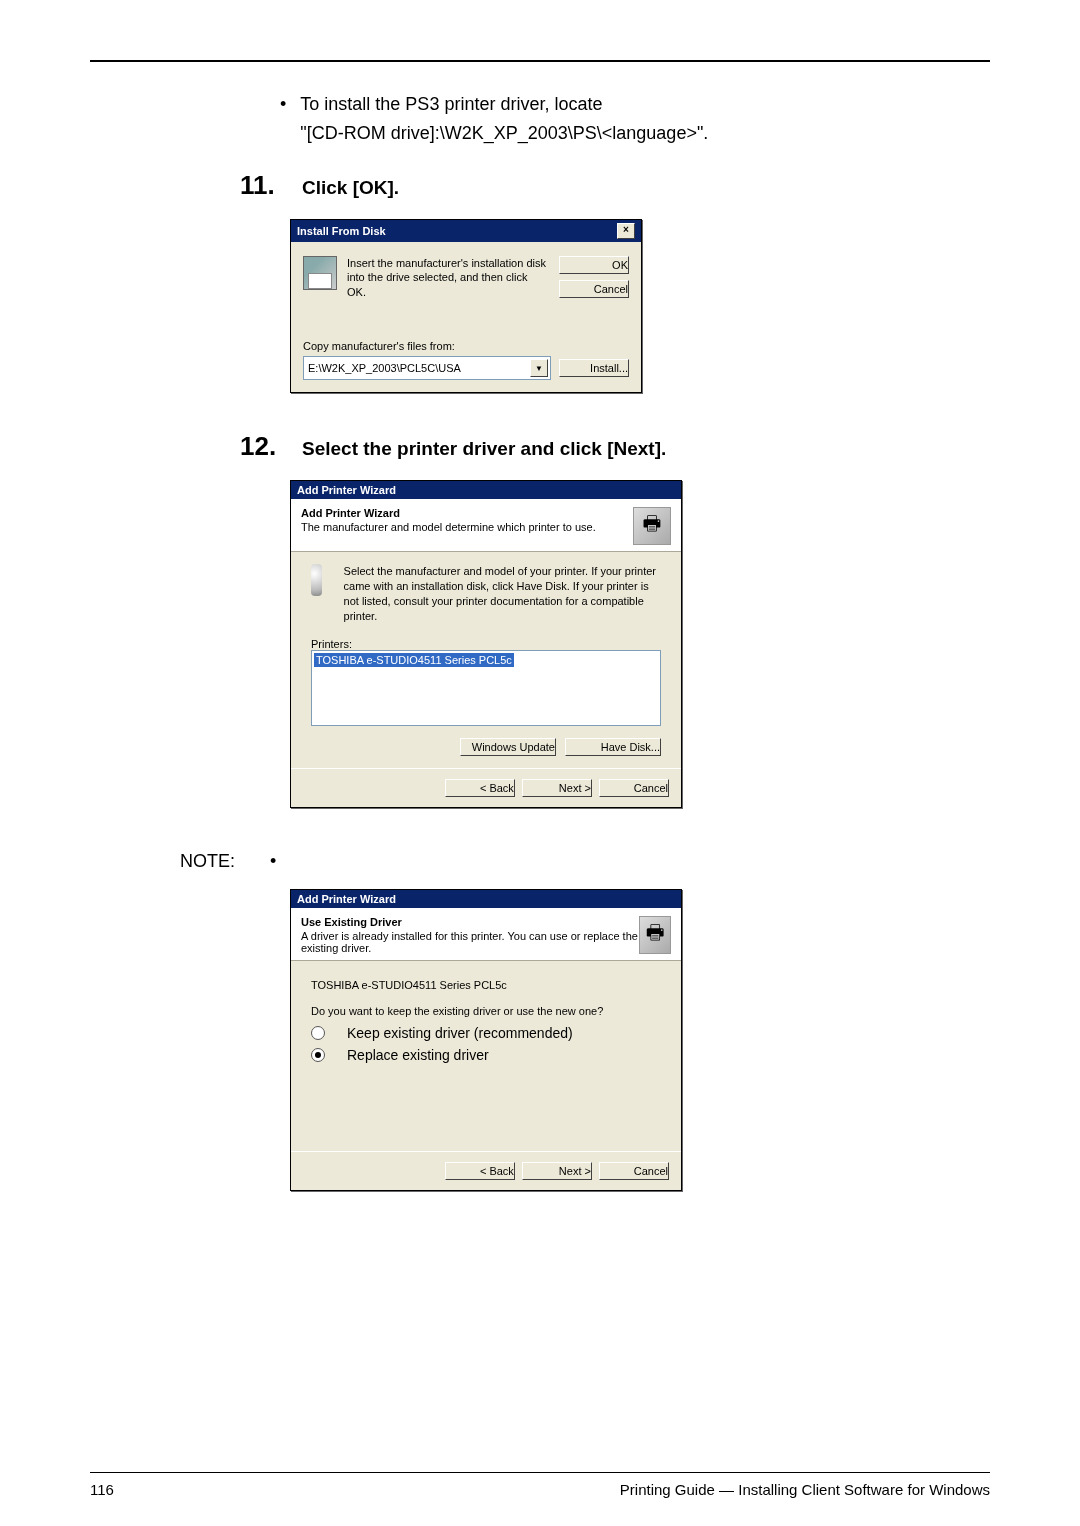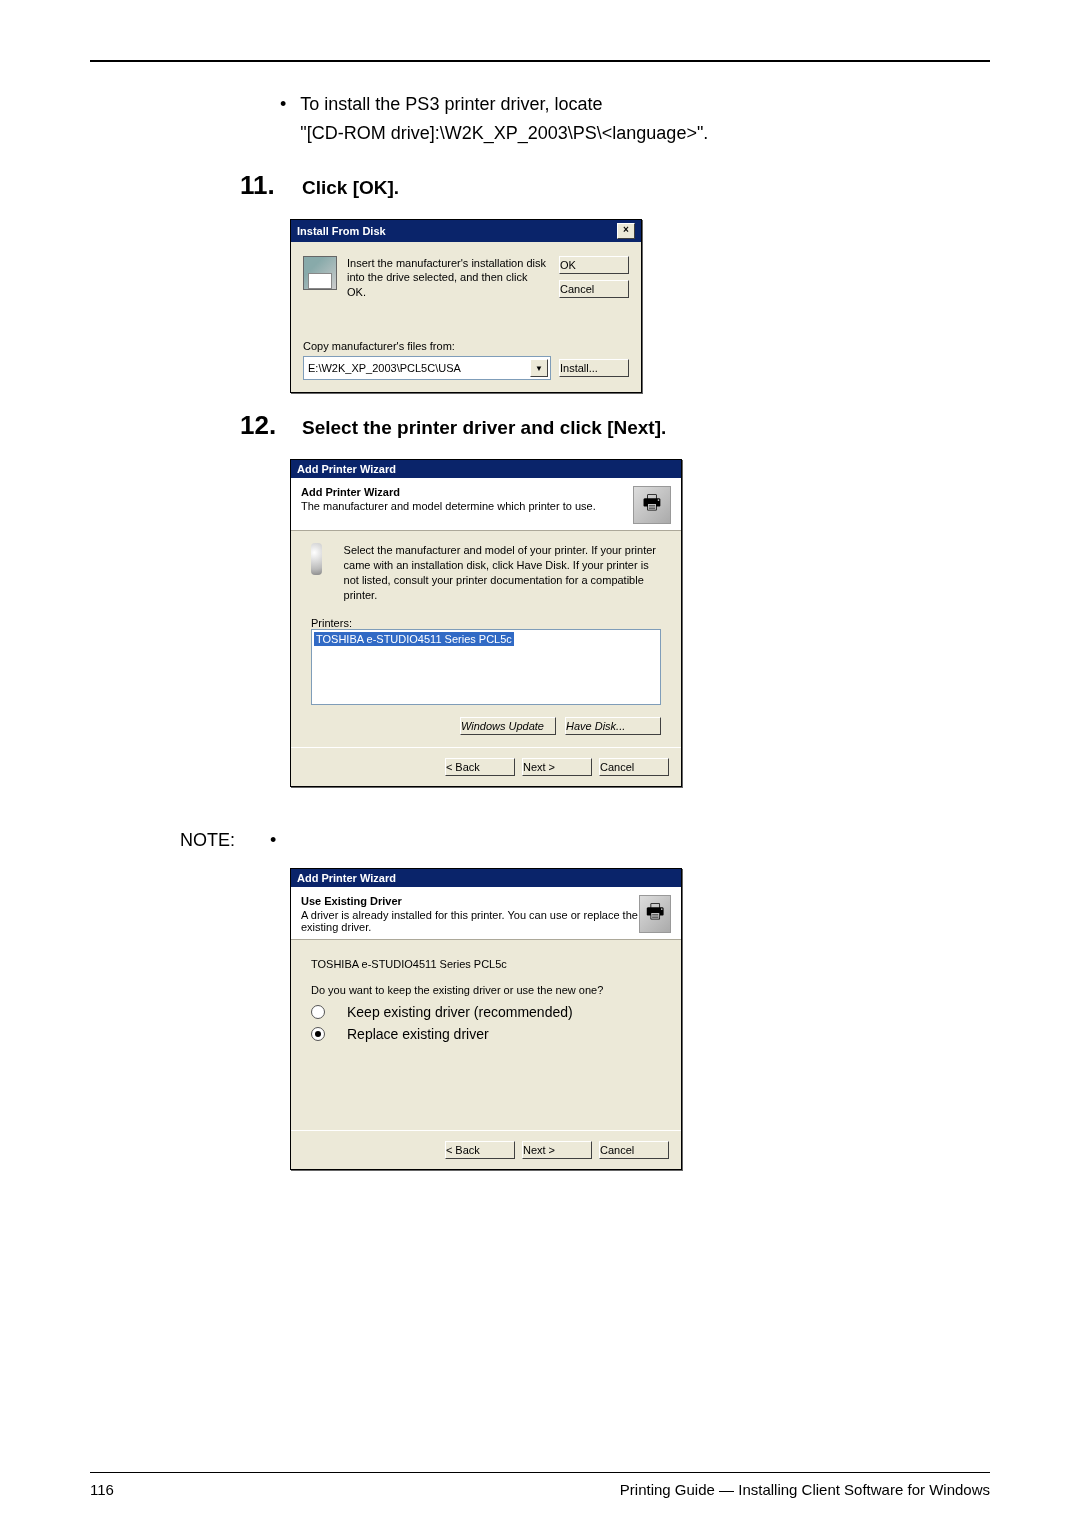--- a/index.html
+++ b/index.html
@@ -82,21 +82,21 @@
     font-weight: bold;
     font-size: 10px;
   }
   .btn {
     background: #ece9d8;
     border: 1px solid #fff;
     border-right-color: #404040;
     border-bottom-color: #404040;
     font-size: 11px;
     padding: 2px 0;
-    text-align: left;
+    text-align: right;
     width: 70px;
     box-sizing: border-box;
     display: inline-block;
   }
 
   
   .d1 { width: 350px; margin: 18px 0 0 200px; }
   .d1-body { padding: 14px 12px 12px 12px; }
   .d1-top { display: flex; }
   .floppy {
@@ -147,21 +147,21 @@
   .wiz-info-text { font-size:11px; line-height:1.35; }
   .printers-label { font-size:11px; margin-top:4px; }
   .printers-list {
     background:#fff; border:1px solid #7f9db9; height:70px; padding:2px;
     font-size:11px;
   }
   .printers-list .sel {
     background:#316ac5; color:#fff; padding:1px 2px; display:inline-block;
   }
   .wiz-midbtns { text-align:right; margin-top:12px; }
-  .wiz-midbtns .btn { width: 96px; margin-left: 6px; font-style: italic; }
+  .wiz-midbtns .btn { width: 96px; margin-left: 6px; }
   .wiz-footer {
     border-top:1px solid #fff;
     background:#ece9d8;
     padding: 10px 12px;
     text-align: right;
   }
   .wiz-footer .btn { width: 70px; margin-left: 4px; }
 
   
   .radio-line { display:flex; align-items:center; gap:22px; font-size:14px; margin:6px 0; }
@@ -230,21 +230,21 @@
           <div class="combo">
             <span>E:\W2K_XP_2003\PCL5C\USA</span>
             <span class="arrow">▼</span>
           </div>
           <div class="btn">Install...</div>
         </div>
       </div>
     </div>
   </div>
 
-  <div class="step" style="margin-top:17px">
+  <div class="step" style="margin-top:38px">
     <div class="step-num">12.</div>
     <div class="step-text">Select the printer driver and click [Next].</div>
   </div>
 
   <div class="dialog wiz">
     <div class="dialog-title">
       <span>Add Printer Wizard</span>
     </div>
     <div class="wiz-header">
       <div class="wiz-header-text">

